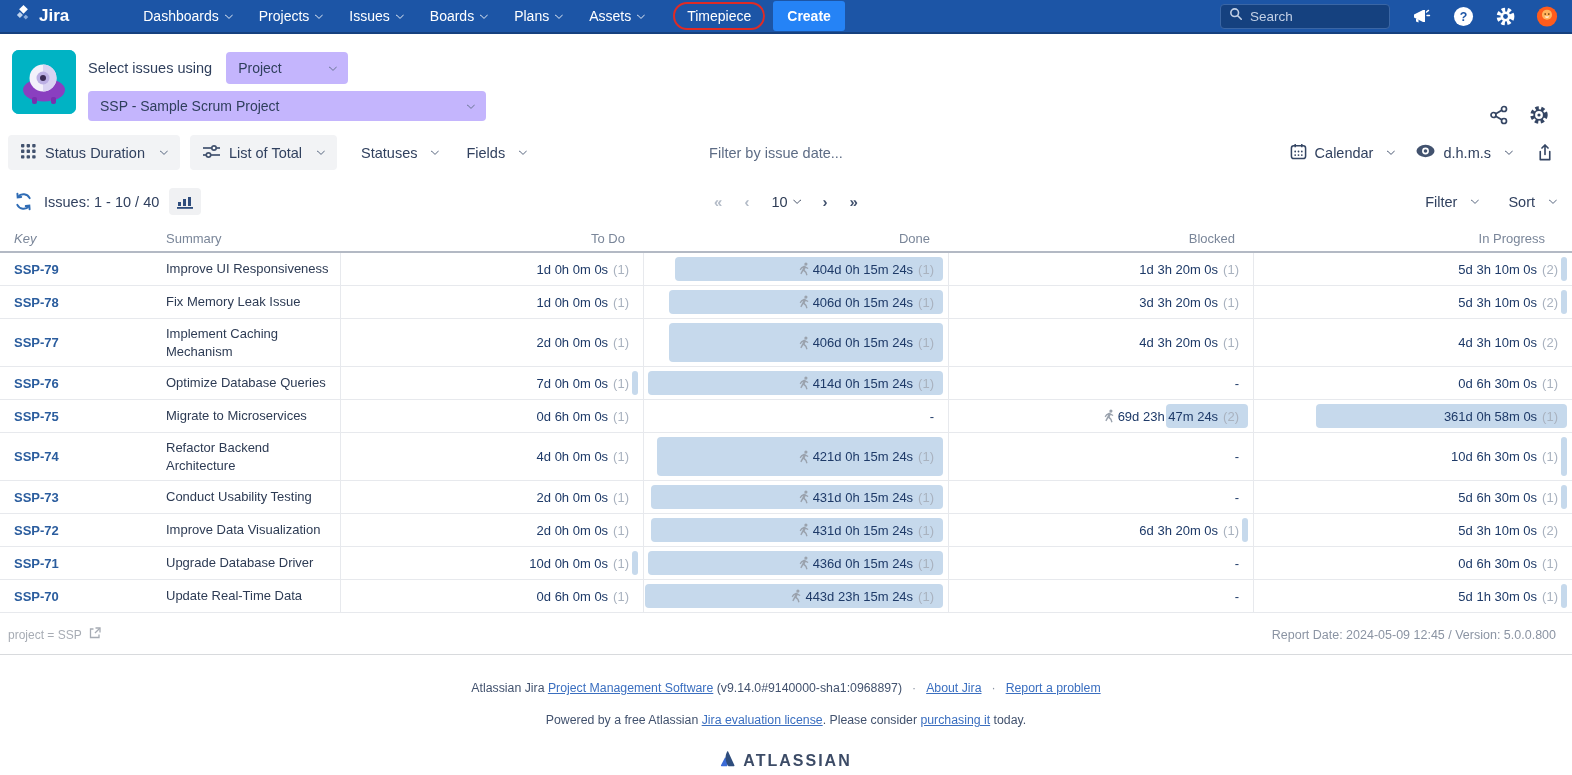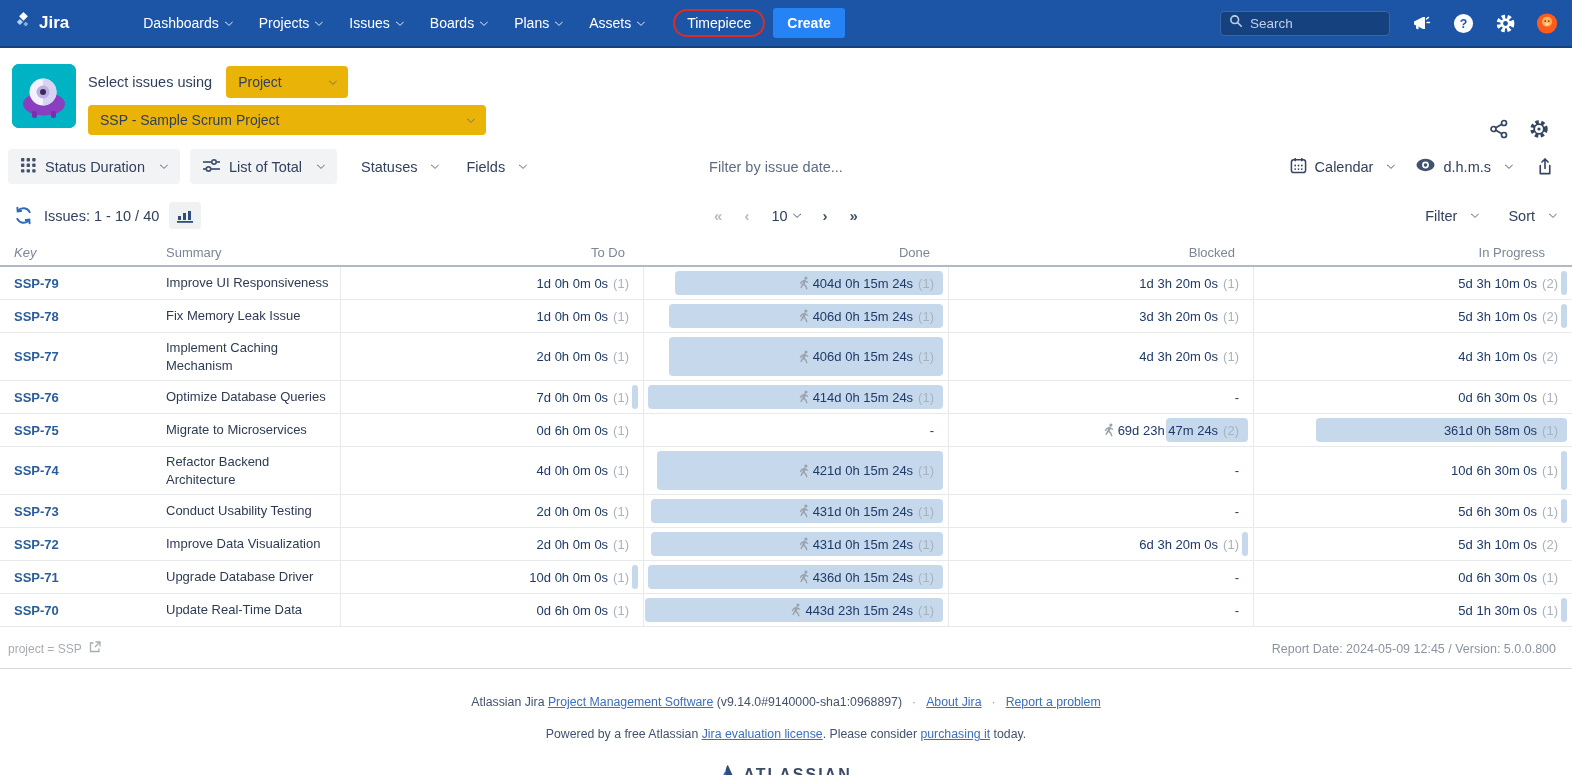--- a/index.html
+++ b/index.html
@@ -1,20 +1,20 @@
 <!DOCTYPE html>
 <html><head>
 <meta charset="utf-8">
 <style>
   * { margin:0; padding:0; box-sizing:border-box; }
   html,body { width:1572px; height:775px; background:#fff; overflow:hidden;
     font-family:"Liberation Sans", sans-serif; }
 
   
-  .topbar { height:48px; background:#1c55a6; display:flex; align-items:center;
+  .topbar { height:34px; background:#1c55a6; display:flex; align-items:center;
     padding:0 14px; color:#fff; border-bottom:2px solid #16417f; }
   .logo { display:flex; align-items:center; gap:6px; font-size:17px; font-weight:700; margin-right:42px; }
   .nav-items { display:flex; align-items:center; gap:27px;margin-left:32px; }
   .nav-item { display:flex; align-items:center; font-size:14px; cursor:pointer; white-space:nowrap; }
   .nav-item.hl { border:2px solid #df2b25; border-radius:15px; padding:4px 12px; margin:0 2px; }
   .chev { display:inline-block; width:6px; height:6px; border-right:1.7px solid currentColor;
     border-bottom:1.7px solid currentColor; transform:rotate(45deg); margin-left:7px; margin-top:-3px; border-radius:1px; }
   .create-btn { background:#2583f6; color:#fff; border:none; font-size:14px; font-weight:600;
     padding:7px 14px; border-radius:3px; margin-left:6px; cursor:pointer; font-family:inherit; }
   .topbar-right { margin-left:auto; display:flex; align-items:center; gap:20px; }
@@ -24,21 +24,21 @@
     width:120px; font-family:inherit; }
   .search-box input::placeholder { color:#c2d0e6; }
   .top-icon { width:22px; height:22px; display:flex; align-items:center; justify-content:center; cursor:pointer; }
 
   
   .report-header { display:flex; padding:16px 16px 10px 12px; position:relative; }
   .app-icon { width:64px; height:64px; border-radius:7px; background:#00b3c4; flex:0 0 auto; margin-right:12px; }
   .selectors { display:flex; flex-direction:column; gap:7px; padding-top:2px; }
   .sel-row1 { display:flex; align-items:center; gap:14px; }
   .sel-label { font-size:14.5px; color:#2f3f5c; }
-  .dd { background:#eab308; border-radius:4px; height:32px; display:flex; align-items:center;
+  .dd { background:#c4b5fd; border-radius:4px; height:32px; display:flex; align-items:center;
     padding:0 12px; font-size:14px; color:#2f3f5c; cursor:pointer; }
   .dd .chev { color:#5c6b85; margin-left:auto; }
   .dd-small { width:122px; }
   .dd-wide { width:398px; height:30px; }
   .header-actions { position:absolute; right:22px; top:70px; display:flex; gap:18px; }
   .header-actions .top-icon { color:#344563; }
 
   
   .toolbar { display:flex; align-items:center; padding:4px 16px 10px 8px; position:relative; }
   .chip { background:#f2f3f5; border-radius:4px; height:35px; display:flex; align-items:center;

